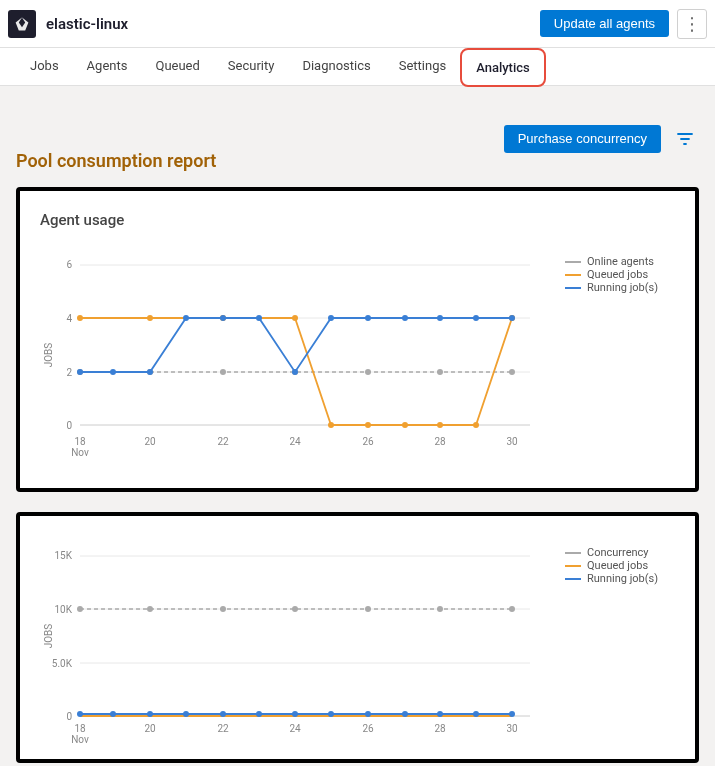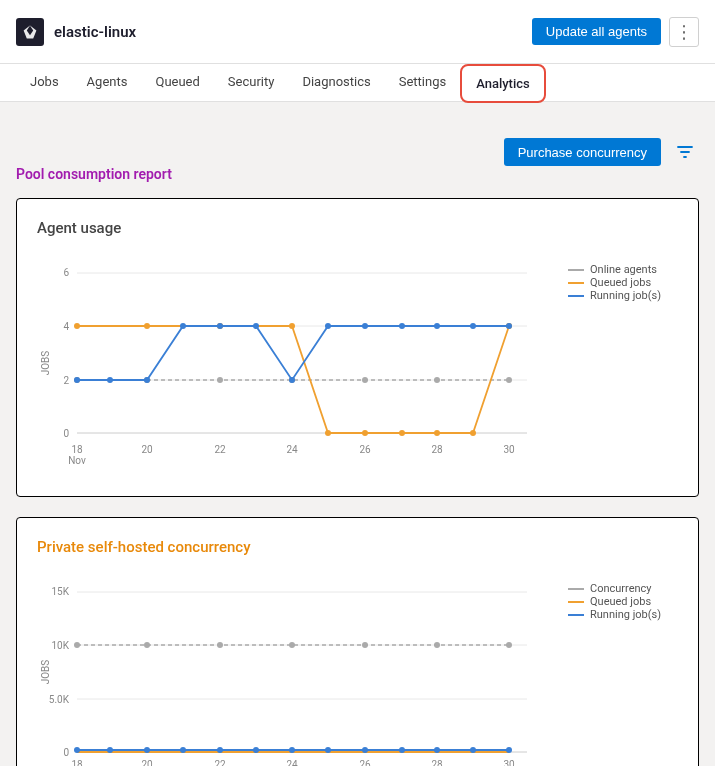--- a/index.html
+++ b/index.html
@@ -1,25 +1,25 @@
 <!DOCTYPE html>
 <html><head>
   <meta charset="utf-8">
   <style>
     * { box-sizing: border-box; margin: 0; padding: 0; }
     body { font-family: -apple-system, BlinkMacSystemFont, "Segoe UI", Roboto, sans-serif; background: #f3f2f1; font-size: 14px; color: #333; }
 
     .header {
       background: #fff;
       border-bottom: 1px solid #e0e0e0;
-      padding: 0 16px;
+      padding: 0 8px;
       display: flex;
       align-items: center;
       justify-content: space-between;
-      height: 64px;
+      height: 48px;
     }
     .header-left { display: flex; align-items: center; gap: 10px; }
     .logo-box {
       width: 28px; height: 28px;
       background: #1e1e2d;
       display: flex; align-items: center; justify-content: center;
       border-radius: 3px;
     }
     .logo-box svg { width: 16px; height: 16px; }
     .app-title { font-size: 15px; font-weight: 600; color: #1e1e2d; }
@@ -70,34 +70,34 @@
     }
 
     .page-content { padding: 20px 16px; }
 
     .page-header {
       display: flex;
       align-items: center;
       justify-content: space-between;
       margin-bottom: 16px;
     }
-    .page-title { font-size: 14px; font-weight: 600; color: #a21caf; margin-top: 44px; }
+    .page-title { font-size: 18px; font-weight: 600; color: #a16207; margin-top: 44px; }
     .page-header-right { display: flex; gap: 10px; }
     .filter-icon {
       width: 28px; height: 28px;
       display: flex; align-items: center; justify-content: center;
       cursor: pointer;
       color: #0078d4;
       font-size: 16px;
     }
 
     .chart-card {
       background: #fff;
       border-radius: 4px;
-      border: 1px solid #000000;
+      border: 4px solid #000000;
       padding: 20px;
       margin-bottom: 20px;
     }
     .chart-title { font-size: 15px; font-weight: 500; color: #444; margin-bottom: 16px; }
 
     .chart-area {
       display: flex;
       gap: 12px;
     }
     .chart-wrapper {
@@ -247,21 +247,20 @@
         </div>
         <div class="legend-item">
           <div class="legend-line" style="background:#3a7fd5; height:2px; margin-top:1px;"></div>
           <span>Running job(s)</span>
         </div>
       </div>
     </div>
   </div>
 
   <div class="chart-card">
-    <div class="chart-title" style="color:#e8890a;">Private self-hosted concurrency</div>
     <div class="chart-area">
       <div class="chart-wrapper">
         <svg class="chart-svg" width="500" height="200">
 
           <text transform="translate(12, 100) rotate(-90)" text-anchor="middle" font-size="10" fill="#888">JOBS</text>
 
           <line x1="40" y1="20" x2="490" y2="20" stroke="#e8e8e8" stroke-width="1"></line>
           <line x1="40" y1="73" x2="490" y2="73" stroke="#e8e8e8" stroke-width="1"></line>
           <line x1="40" y1="127" x2="490" y2="127" stroke="#e8e8e8" stroke-width="1"></line>
           <line x1="40" y1="180" x2="490" y2="180" stroke="#ccc" stroke-width="1"></line>

